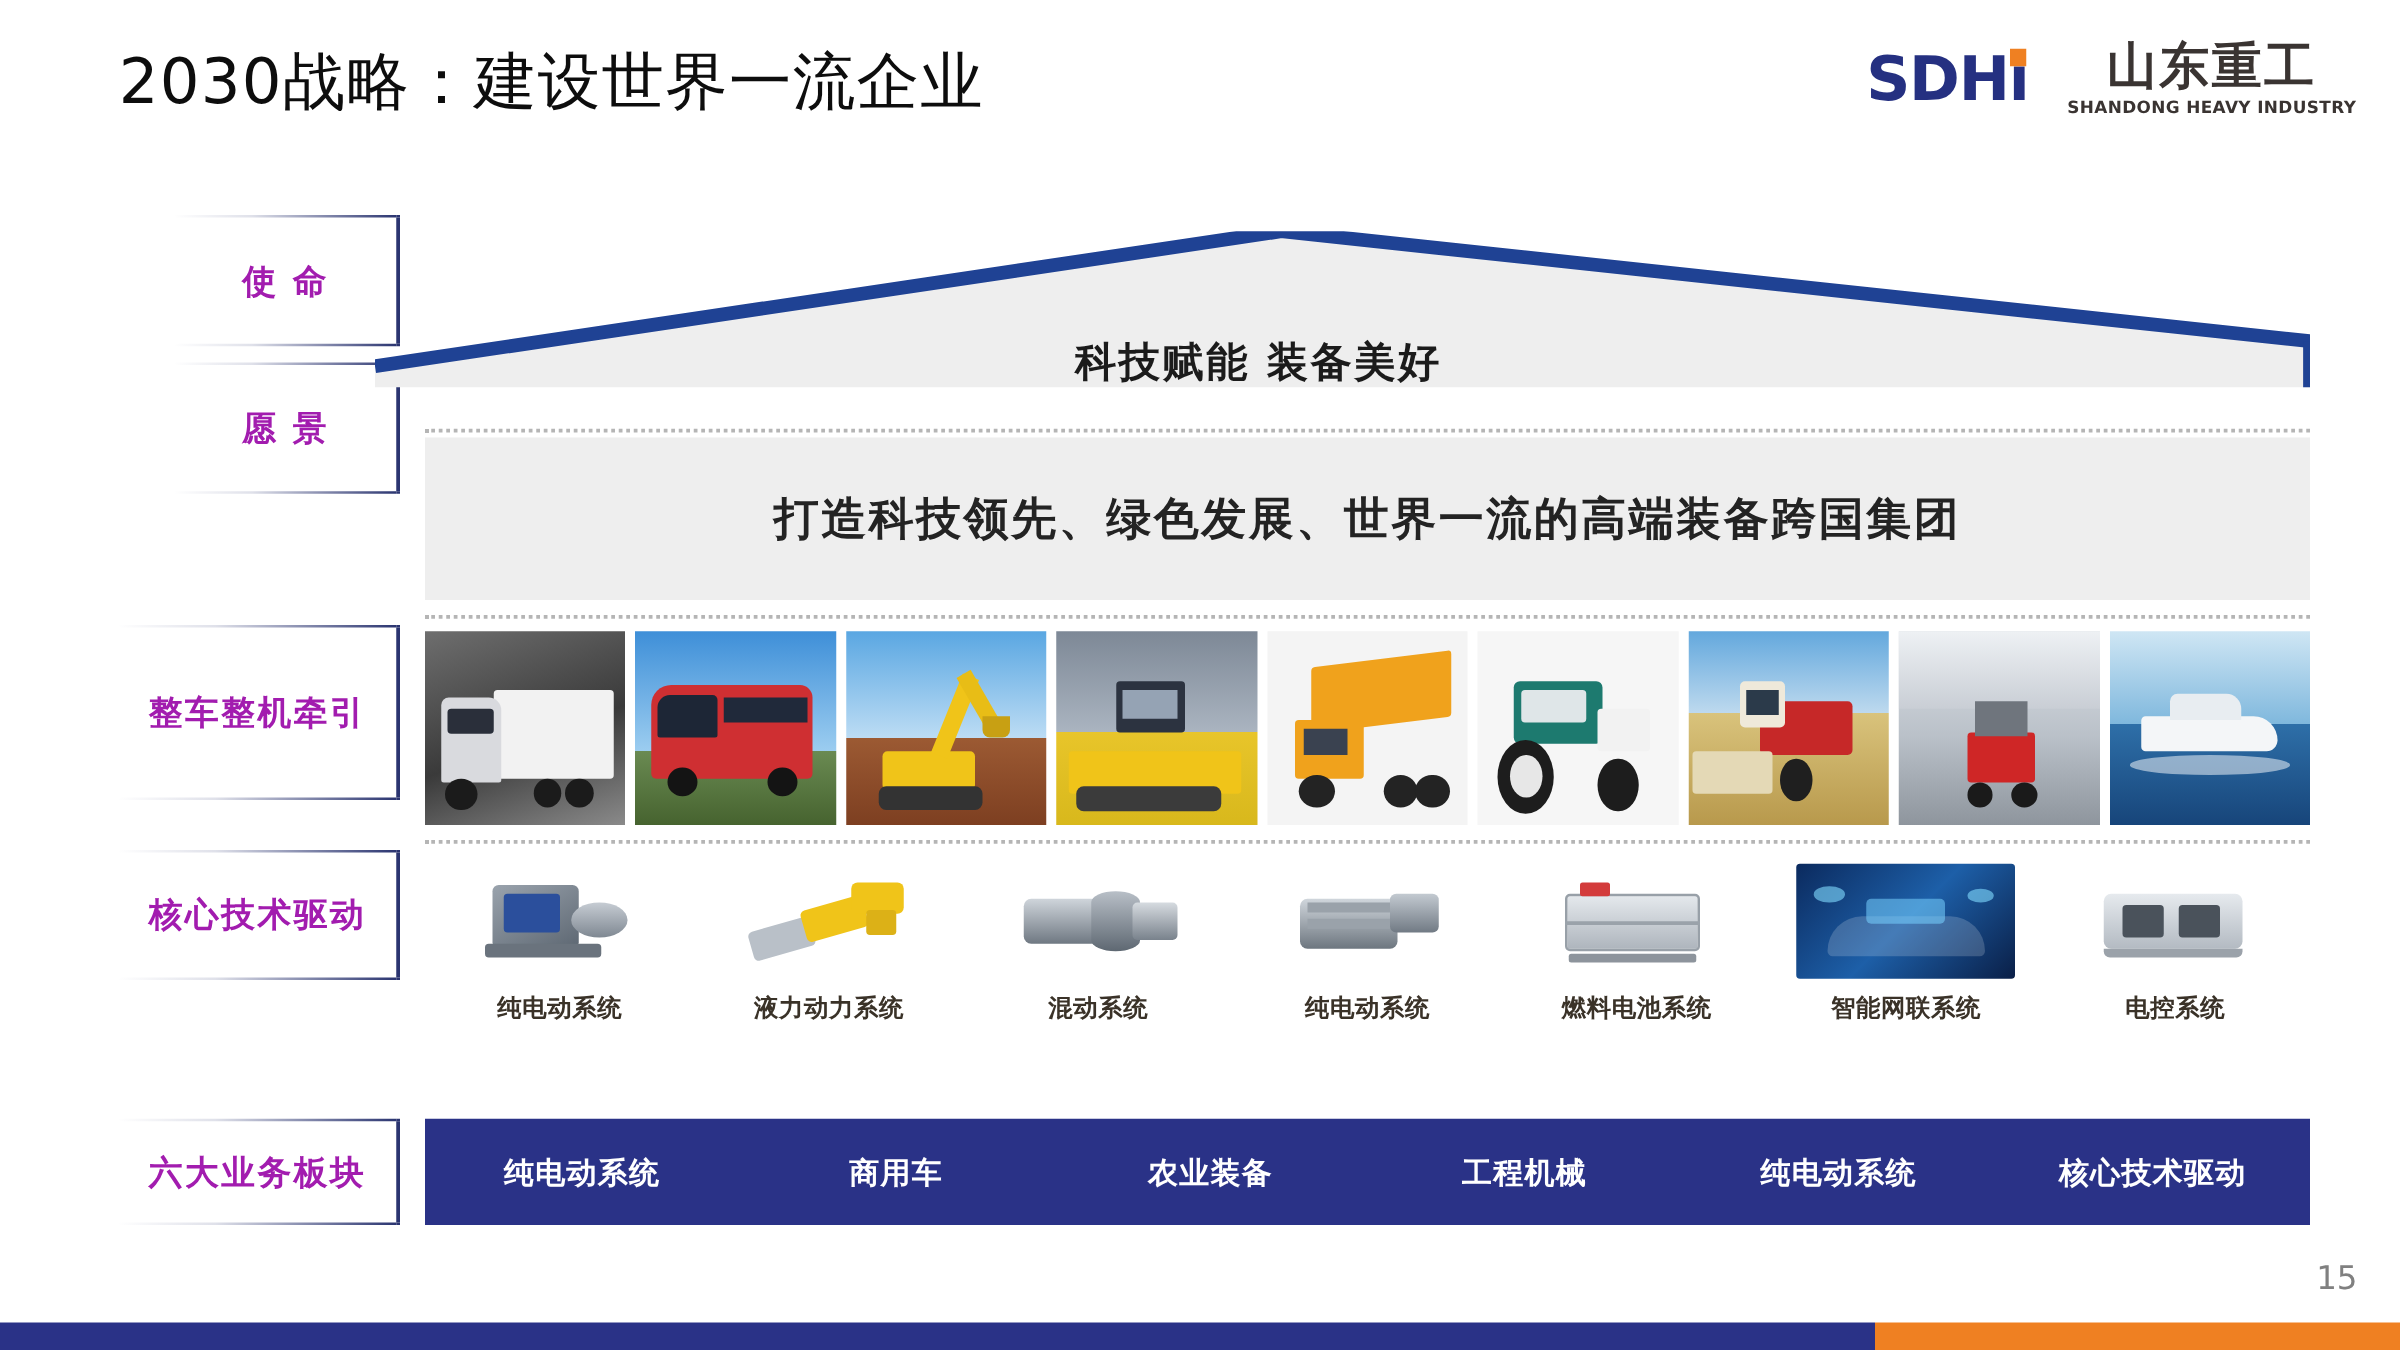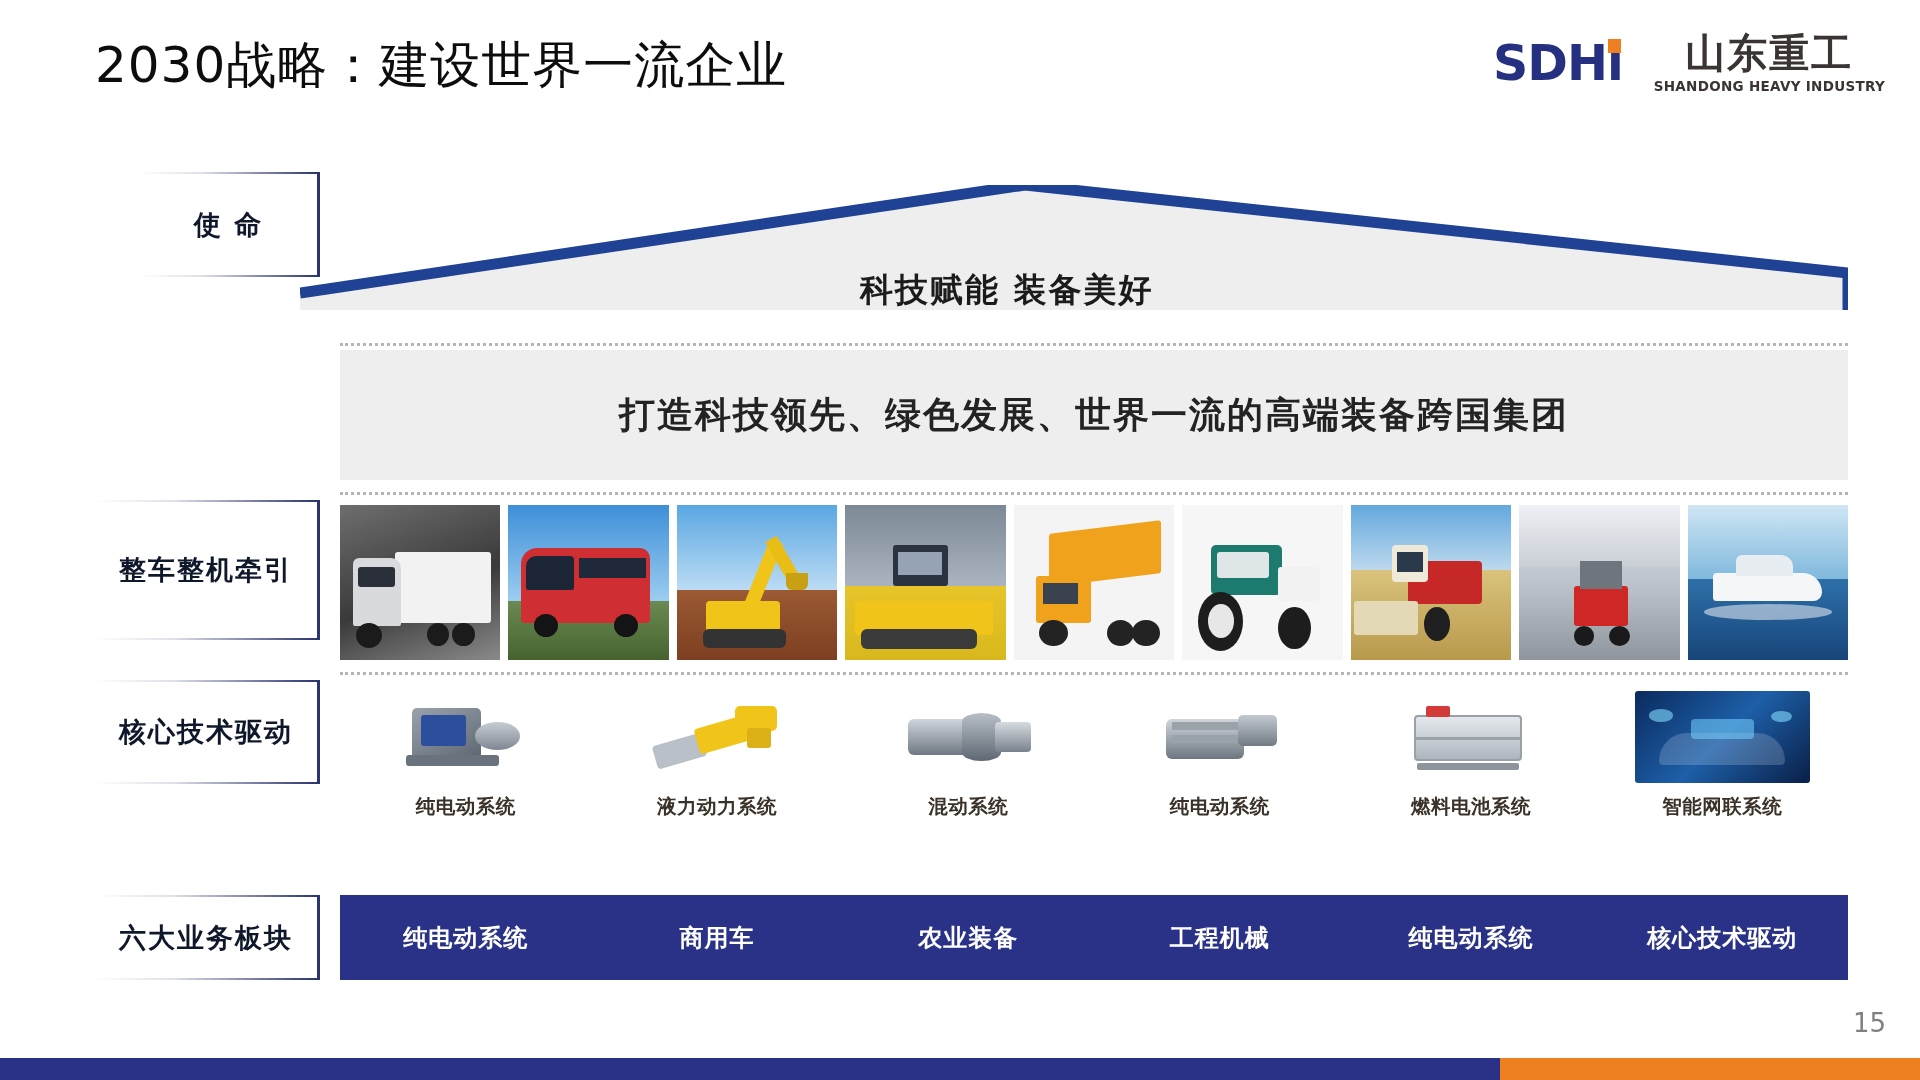--- a/index.html
+++ b/index.html
@@ -23,21 +23,21 @@
   .logo-dot { position: absolute; width: 13px; height: 14px; background: #ef8022; right: 2px; top: 0px; }
   .logo-divider { width: 3px; height: 46px; background: #ffffff; }
   .logo-cn-wrap { display:flex; flex-direction: column; align-items: center; }
   .logo-cn { font-size: 40px; font-weight: 800; color: #3a3432; letter-spacing: 2px; line-height: 1; }
   .logo-en { font-size: 13.5px; font-weight: 800; color: #3a3432; letter-spacing: 0.3px; margin-top: 5px; }
 
   
   .lbl {
     position: absolute;
     display: flex; align-items: center; justify-content: center;
-    color: #0f172a; font-weight: 700; white-space: nowrap;
+    color: #a21caf; font-weight: 700; white-space: nowrap;
     border-right: 3px solid #2a3470;
     border-top: 2px solid; border-bottom: 2px solid;
     border-image: linear-gradient(to right, rgba(42,52,112,0) 0%, rgba(42,52,112,0.15) 35%, #2a3470 100%) 1;
   }
   .lbl span { letter-spacing: 2px; }
 
   
   .roof { position: absolute; left: 300px; top: 185px; width: 1548px; height: 125px; }
   .mission-text {
     position: absolute; left: 860px; top: 268px;
@@ -98,20 +98,23 @@
     <div class="logo-cn-wrap">
       <div class="logo-cn">山东重工</div>
       <div class="logo-en">SHANDONG HEAVY INDUSTRY</div>
     </div>
   </div>
 
   <div class="lbl" style="left:140px; top:172px; width:180px; height:105px; font-size:27px;">
     <span>使  命</span>
   </div>
 
+  <div class="lbl" style="left:140px; top:290px; width:180px; height:105px; font-size:27px;">
+    <span>愿  景</span>
+  </div>
 
   <div class="lbl" style="left:95px; top:500px; width:225px; height:140px; font-size:27px;">
     <span>整车整机牵引</span>
   </div>
 
   <div class="lbl" style="left:95px; top:680px; width:225px; height:104px; font-size:27px;">
     <span>核心技术驱动</span>
   </div>
 
   <div class="lbl" style="left:95px; top:895px; width:225px; height:85px; font-size:27px;">
@@ -264,20 +267,29 @@
     <div class="tech-cell">
       <div class="tech-img" style="width:175px;height:92px;background:linear-gradient(135deg,#0b2a5e,#1d5fa8 50%,#0a1f47);border-radius:3px;overflow:hidden;">
         <div style="position:absolute;left:14%;top:46%;width:72%;height:34%;background:rgba(255,255,255,.18);border-radius:40px 40px 6px 6px;"></div>
         <div style="position:absolute;left:32%;top:30%;width:36%;height:22%;background:rgba(120,210,255,.55);border-radius:4px;"></div>
         <div style="position:absolute;left:8%;top:20%;width:14%;height:14%;background:rgba(130,220,255,.6);border-radius:50%;"></div>
         <div style="position:absolute;left:78%;top:22%;width:12%;height:12%;background:rgba(130,220,255,.6);border-radius:50%;"></div>
       </div>
       <div class="tech-label">智能网联系统</div>
     </div>
 
+    <div class="tech-cell">
+      <div class="tech-img">
+        <div style="position:absolute;left:12%;top:26%;width:74%;height:48%;background:linear-gradient(180deg,#e6eaee,#b3bac2);border-radius:6px;"></div>
+        <div style="position:absolute;left:22%;top:36%;width:22%;height:28%;background:#4a525b;border-radius:3px;"></div>
+        <div style="position:absolute;left:52%;top:36%;width:22%;height:28%;background:#4a525b;border-radius:3px;"></div>
+        <div style="position:absolute;left:12%;top:74%;width:74%;height:8%;background:#9ba2aa;border-radius:0 0 5px 5px;"></div>
+      </div>
+      <div class="tech-label">电控系统</div>
+    </div>
   </div>
 
   <div class="biz-bar">
     <div class="biz-item">纯电动系统</div>
     <div class="biz-item">商用车</div>
     <div class="biz-item">农业装备</div>
     <div class="biz-item">工程机械</div>
     <div class="biz-item">纯电动系统</div>
     <div class="biz-item">核心技术驱动</div>
   </div>

